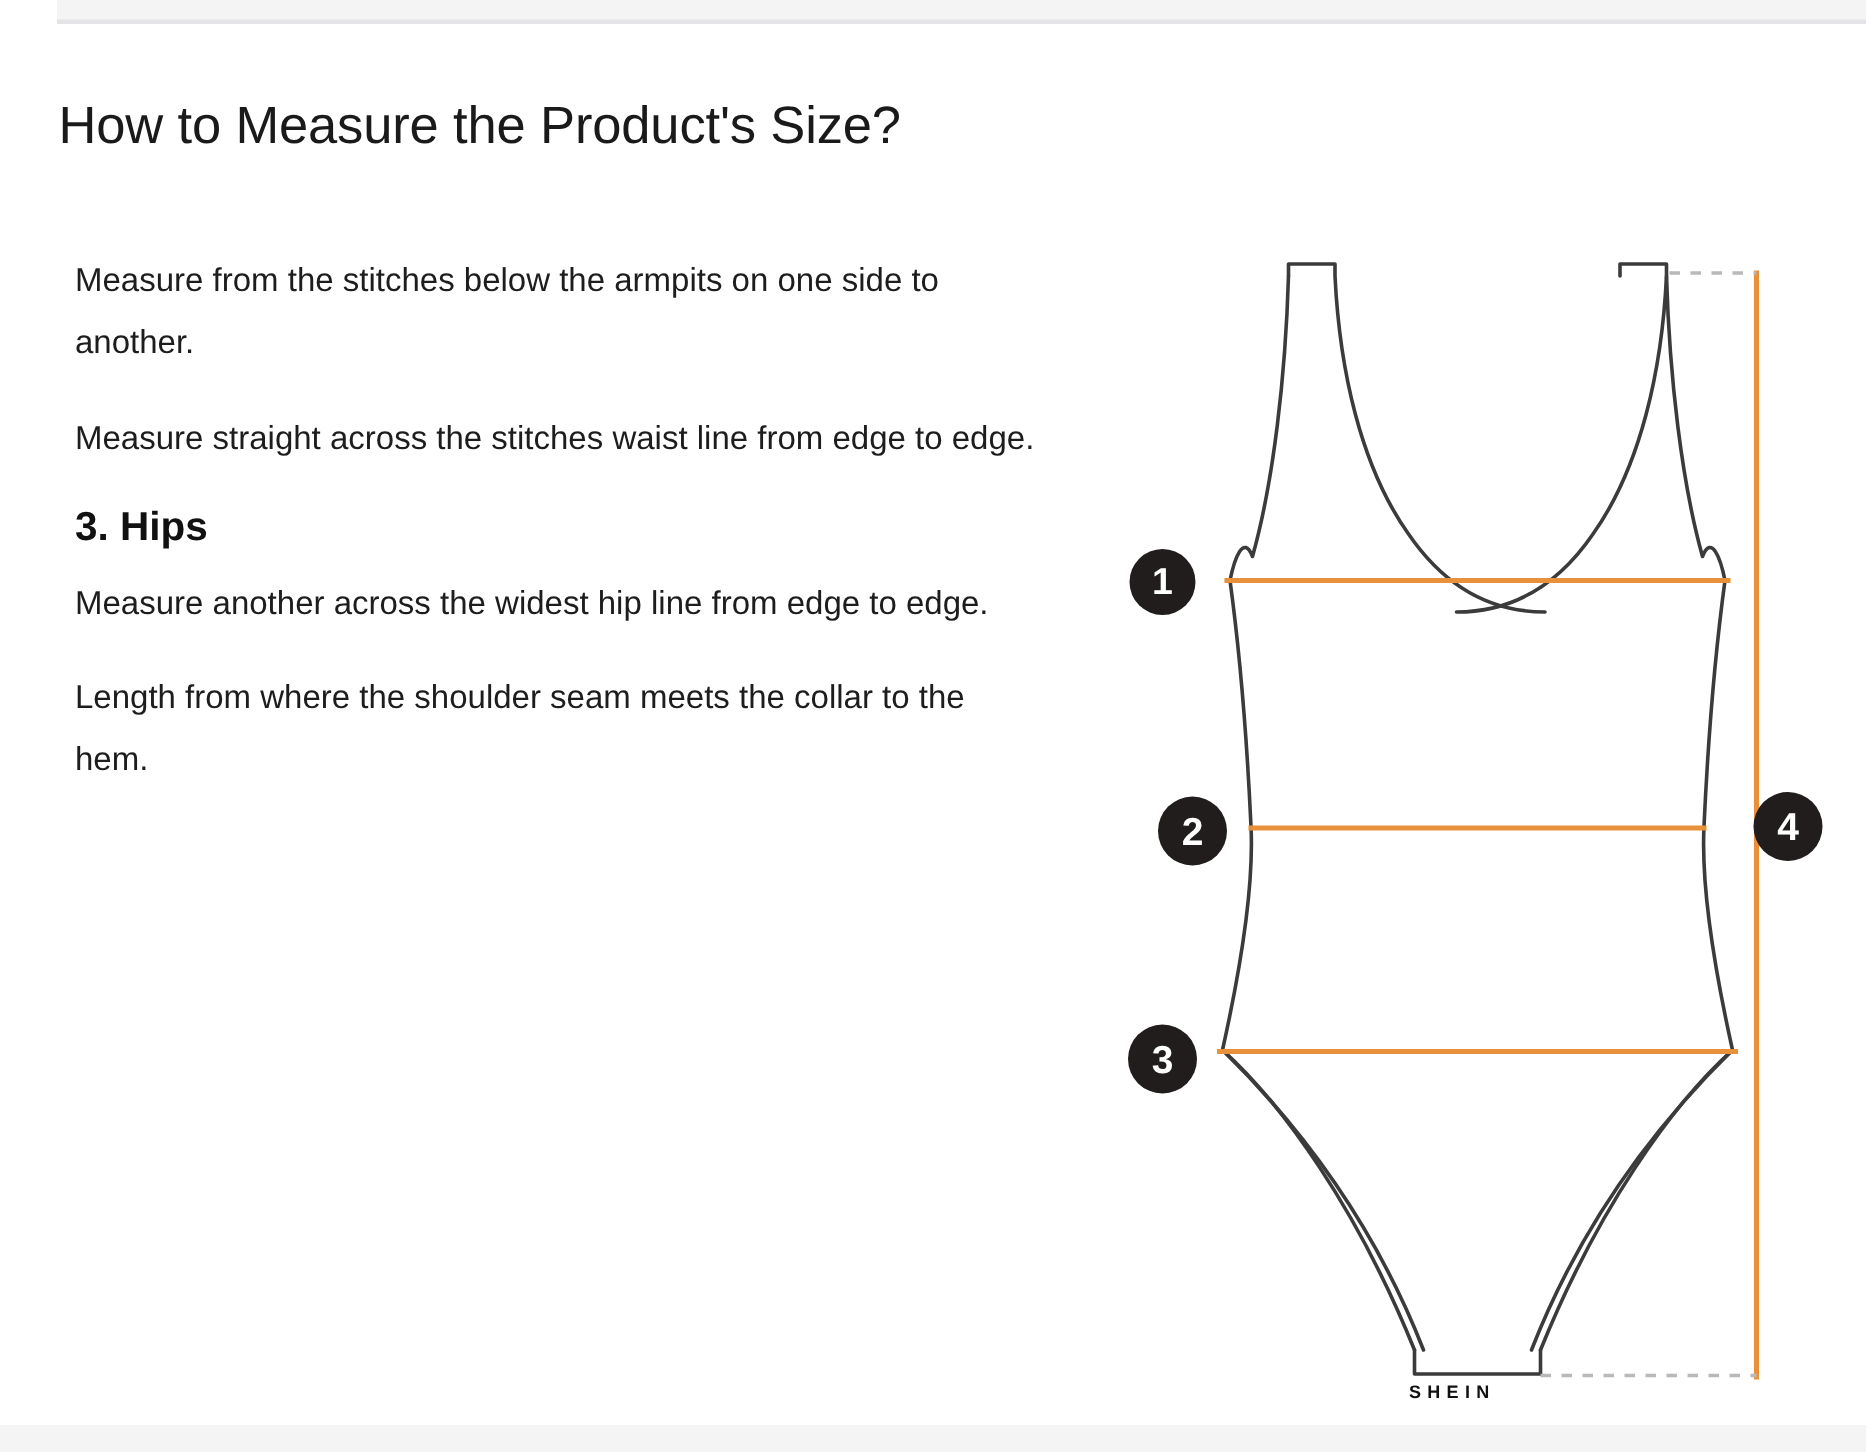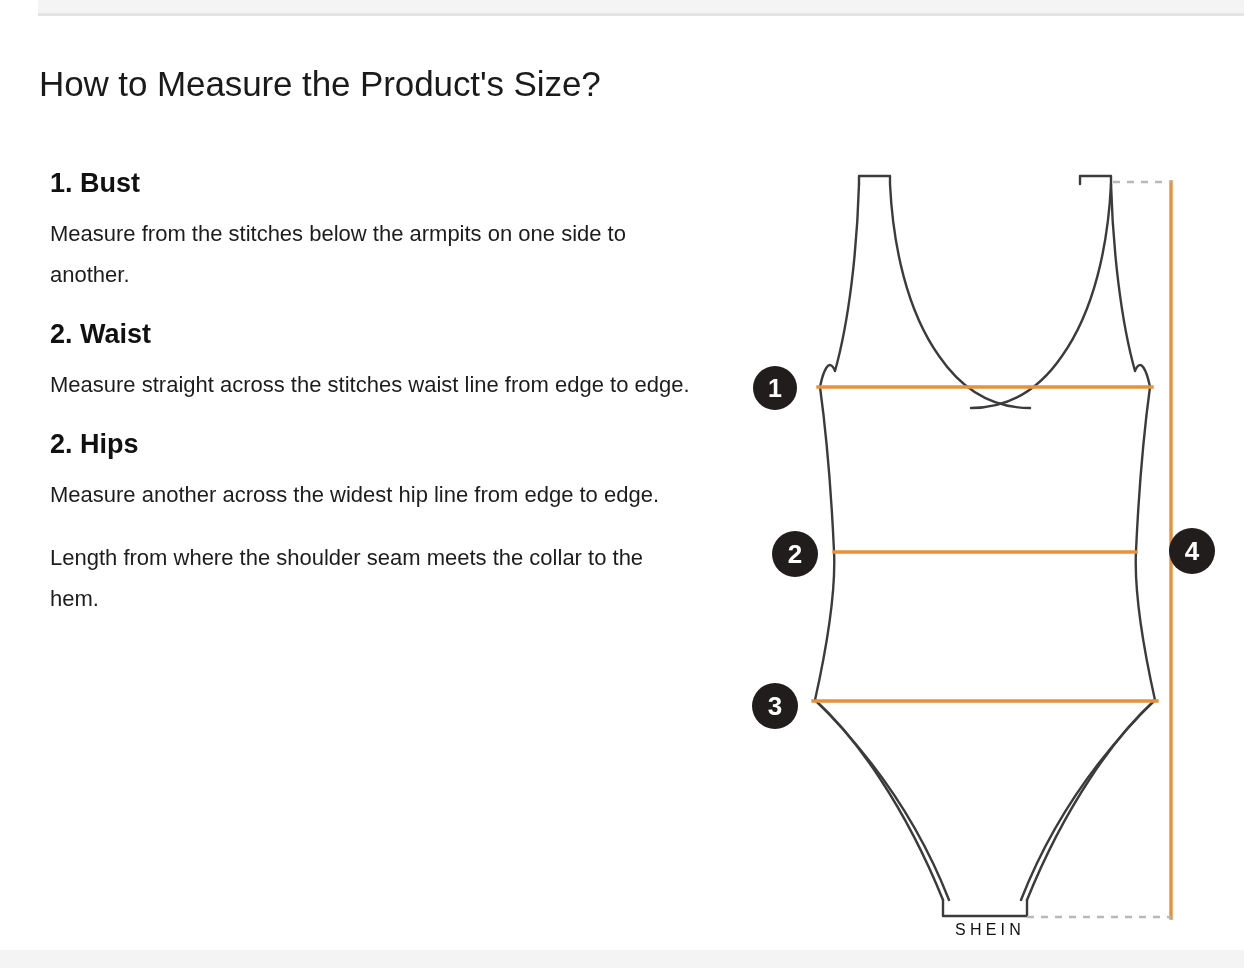--- a/index.html
+++ b/index.html
@@ -42,21 +42,21 @@
     position: absolute;
     left: 0; bottom: 0;
     width: 1244px; height: 18px;
     background: #f4f4f5;
   }
 
   
   .content {
     position: absolute;
     left: 0; top: 16px;
-    width: 1021px; height: 934px; padding-left: 28px;
+    width: 1021px; height: 934px;
   }
   .page-title {
     position: absolute;
     left: 39px;
     top: 48px;
     font-size: 35px;
     font-weight: 400;
     color: #1a1a1a;
     letter-spacing: -0.1px;
     white-space: nowrap;
@@ -92,22 +92,22 @@
     top: 140px;
     width: 500px;
     height: 800px;
   }
   .illustration svg { display: block; }
 
   .shein-logo {
     position: absolute;
     right: 24px;
     top: 905px;
-    font-size: 16px;
-    font-weight: normal;
+    font-size: 12px;
+    font-weight: bold;
     letter-spacing: 4.2px;
     color: #111111;
   }
 </style>
 </head>
 <body>
 
 <div id="page">
 
   <div class="band-top">
@@ -115,31 +115,29 @@
   </div>
   <div class="band-top-rule"></div>
 
   <div class="content">
 
     <div class="page-title">How to Measure the Product's Size?</div>
 
     <div class="steps">
 
       <div class="step">
-        <p class="step-title">1. Bust</p>
         <p class="step-desc">Measure from the stitches below the armpits on one side to another.</p>
       </div>
 
       <div class="step">
-        <p class="step-title">2. Waist</p>
         <p class="step-desc">Measure straight across the stitches waist line from edge to edge.</p>
       </div>
 
       <div class="step">
-        <p class="step-title">2. Hips</p>
+        <p class="step-title">3. Hips</p>
         <p class="step-desc">Measure another across the widest hip line from edge to edge.</p>
       </div>
 
       <div class="step">
         <p class="step-desc">Length from where the shoulder seam meets the collar to the hem.</p>
       </div>
 
     </div>
 
     <div class="illustration">

